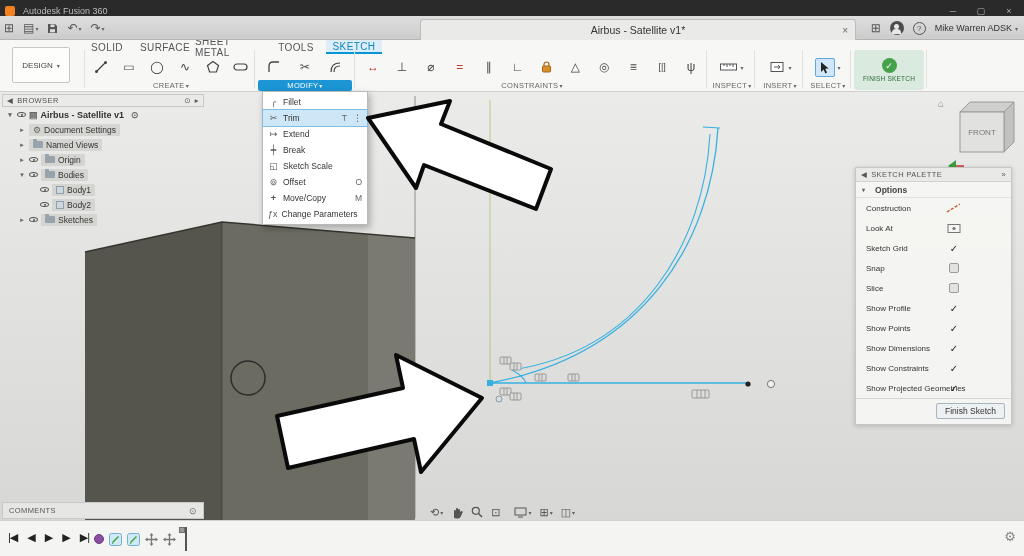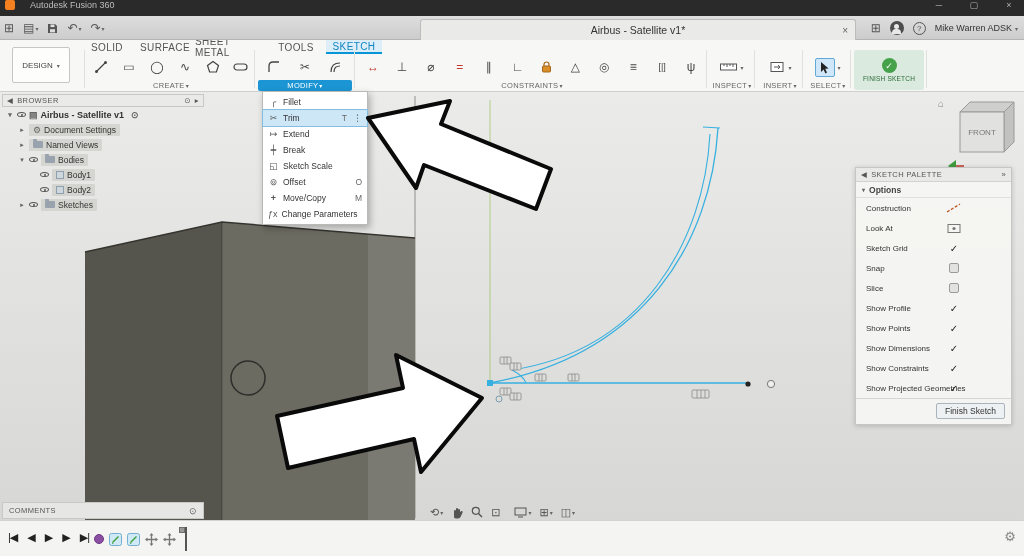--- a/index.html
+++ b/index.html
@@ -3,21 +3,21 @@
 <meta charset="utf-8">
 <style>
   *{box-sizing:border-box;margin:0;padding:0}
   html,body{background:#555}
   #app{position:relative;width:1024px;height:556px;margin:0 auto;overflow:hidden;
        font-family:"Liberation Sans",sans-serif;background:#dcdcda}
   .abs{position:absolute}
 
   
   .tb{position:absolute;left:0;top:0;width:1024px;height:16px;background:#2a2a2a;
-      display:flex;align-items:flex-start;gap:15px;padding:0 5px;z-index:60}
+      display:flex;align-items:flex-end;gap:8px;padding:0 5px;z-index:60}
   .tb-logo{width:10px;height:10px;background:#f4801f;border-radius:2px}
   .tb-title{font-size:9px;color:#bdbdbd}
   .tb-sp{flex:1}
   .tb-btn{width:20px;text-align:center;font-size:9px;color:#b0b0b0}
 
   
   .ab{position:absolute;left:0;top:16px;width:1024px;height:24px;
       background:linear-gradient(#dedede,#cccccc);border-bottom:1px solid #b4b4b2;z-index:55}
   .ab-left{position:absolute;left:4px;top:0;height:24px;display:flex;align-items:center;gap:9px}
   .ab-ic{font-size:12px;color:#555;display:flex;align-items:center;gap:1px}
@@ -85,21 +85,21 @@
 
   
   .vc{position:absolute;left:938px;top:96px;width:84px;height:78px;z-index:15}
   .vc-home{position:absolute;left:0;top:2px;font-size:10px;color:#888}
 
   
   .palette{position:absolute;left:855px;top:167px;width:157px;background:rgba(245,245,243,.97);
            border:1px solid #c6c6c4;box-shadow:0 1px 5px rgba(0,0,0,.18);z-index:20}
   .p-head{height:14px;background:#e9e9e7;border-bottom:1px solid #d2d2d0;display:flex;align-items:center;
           gap:4px;padding:0 5px;font-size:7.5px;color:#555;letter-spacing:.4px}
-  .p-sec{height:16px;display:flex;align-items:center;gap:4px;padding:0 6px;font-size:8.5px;
+  .p-sec{height:16px;display:flex;align-items:center;gap:10px;padding:0 6px;font-size:8.5px;
          font-weight:bold;color:#444;border-bottom:1px solid #e0e0de}
   .p-row{height:20px;display:flex;align-items:center;font-size:8px;color:#333;padding-left:10px;position:relative}
   .p-ctl{position:absolute;left:88px;width:20px;display:flex;justify-content:center;align-items:center}
   .boxc{width:10px;height:10px;background:#e2e2e0;border:1px solid #9b9b99;border-radius:2px}
   .chk{font-size:10px;color:#222}
   .p-foot{height:26px;border-top:1px solid #d5d5d3;position:relative}
   .finish-btn{position:absolute;right:6px;top:4px;padding:2px 8px;background:#eef1f3;
               border:1px solid #a9b4bc;border-radius:2px;font-size:8.5px;color:#333}
 
   
@@ -438,20 +438,28 @@
         </span>
     </div>
     <div class="b-row" style="padding-left:16px">
       <span class="exp">▸</span>
       <span class="b-chip">
           <span class="folder"></span>
           <span>Named Views</span>
         </span>
     </div>
     <div class="b-row" style="padding-left:16px">
+      <span class="exp">▸</span>
+      <span class="eye"></span>
+      <span class="b-chip">
+          <span class="folder"></span>
+          <span>Origin</span>
+        </span>
+    </div>
+    <div class="b-row" style="padding-left:16px">
       <span class="exp">▾</span>
       <span class="eye"></span>
       <span class="b-chip">
           <span class="folder"></span>
           <span>Bodies</span>
         </span>
     </div>
     <div class="b-row" style="padding-left:38px">
       <span class="eye"></span>
       <span class="b-chip">

